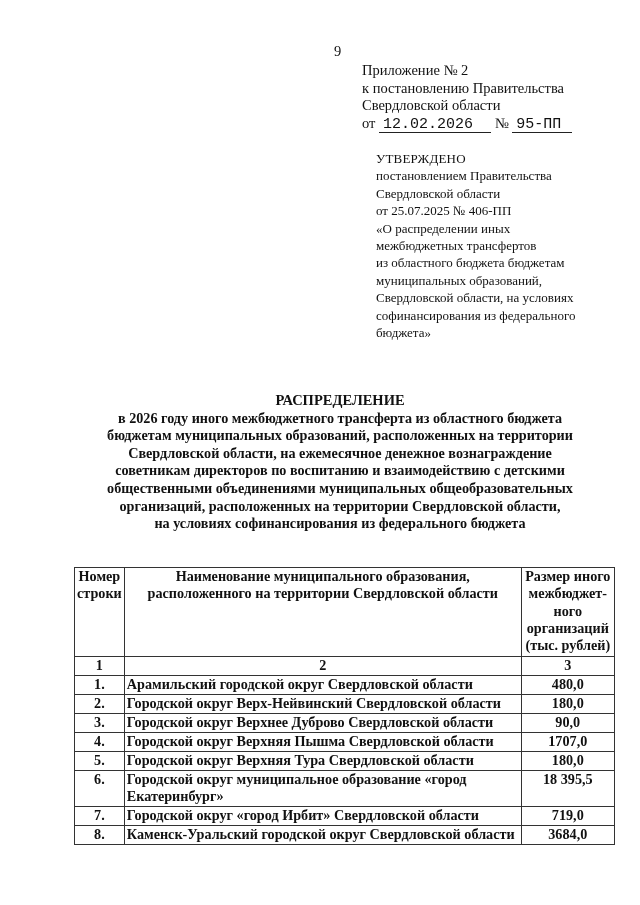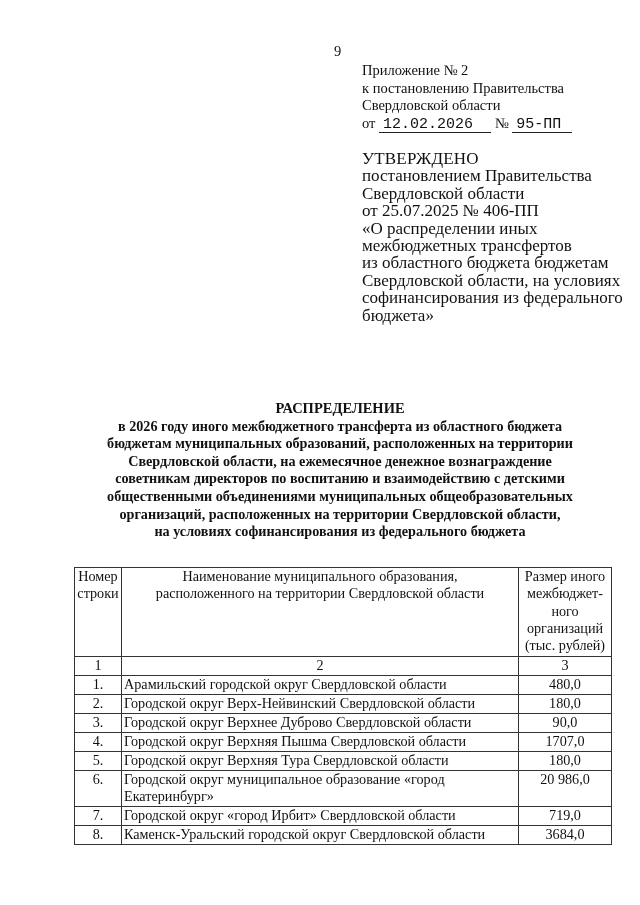--- a/index.html
+++ b/index.html
@@ -8,30 +8,30 @@
 
   .page-number { position: absolute; left: 334px; top: 43px; font-size: 14.5px; }
 
   .appendix { position: absolute; left: 362px; top: 62px; font-size: 14.5px; line-height: 17.5px; }
   .appendix .line { white-space: nowrap; }
   .fill { display: inline-block; border-bottom: 1px solid #222; text-align: left;
           font-family: "Liberation Mono", "DejaVu Sans Mono", monospace; font-size: 15px; line-height: 14px; padding-left: 4px; }
   .fill.date { width: 108px; }
   .fill.num { width: 56px; }
 
-  .approved { position: absolute; left: 362px; top: 150px; font-size: 17px; line-height: 17.4px; }
+  .approved { position: absolute; left: 376px; top: 150px; font-size: 13px; line-height: 17.4px; }
   .approved .title { letter-spacing: 0.2px; }
 
   .heading { position: absolute; left: 70px; width: 540px; top: 392px; text-align: center;
-             font-weight: bold; font-size: 14.2px; line-height: 17.6px; margin-top: 8px; }
+             font-weight: bold; font-size: 14.2px; line-height: 17.6px; }
   .heading .h-title { font-size: 14.5px; }
 
   table.dist { position: absolute; left: 74px; top: 567px; border-collapse: collapse;
                font-size: 14.2px; line-height: 17.3px; }
-  table.dist td, table.dist th { border: 1px solid #333; padding: 0 2px; vertical-align: top; font-weight: normal; }
+  table.dist td, table.dist th { border: 1px solid #333; padding: 0 2px; vertical-align: top; font-weight: bold; }
   .c1 { width: 42px; text-align: center; }
   .c2 { width: 392px; text-align: left; }
   .c3 { width: 88px; text-align: center; }
   th.c2 { text-align: center; }
   tr.hdr th { height: 88px; }
   tr.num td { height: 18px; }
   tr.row td { height: 18px; }
   th.c1 { padding: 0 1px; }
 </style>
 </head>
@@ -52,20 +52,21 @@
 </div>
 
 <div class="approved">
   <div class="title">УТВЕРЖДЕНО</div>
   <div>постановлением Правительства</div>
   <div>Свердловской области</div>
   <div>от 25.07.2025 № 406-ПП</div>
   <div>«О распределении иных</div>
   <div>межбюджетных трансфертов</div>
   <div>из областного бюджета бюджетам</div>
+  <div>муниципальных образований,</div>
   <div>Свердловской области, на условиях</div>
   <div>софинансирования из федерального</div>
   <div>бюджета»</div>
 </div>
 
 <div class="heading">
   <div class="h-title">РАСПРЕДЕЛЕНИЕ</div>
   <div>в 2026 году иного межбюджетного трансферта из областного бюджета</div>
   <div>бюджетам муниципальных образований, расположенных на территории</div>
   <div>Свердловской области, на ежемесячное денежное вознаграждение</div>
@@ -120,21 +121,21 @@
     <td class="c3">1707,0</td>
   </tr>
   <tr class="row">
     <td class="c1">5.</td>
     <td class="c2">Городской округ Верхняя Тура Свердловской области</td>
     <td class="c3">180,0</td>
   </tr>
   <tr class="row">
     <td class="c1">6.</td>
     <td class="c2">Городской округ муниципальное образование «город Екатеринбург»</td>
-    <td class="c3">20 986,0</td>
+    <td class="c3">18 395,5</td>
   </tr>
   <tr class="row">
     <td class="c1">7.</td>
     <td class="c2">Городской округ «город Ирбит» Свердловской области</td>
     <td class="c3">719,0</td>
   </tr>
   <tr class="row">
     <td class="c1">8.</td>
     <td class="c2">Каменск-Уральский городской округ Свердловской области</td>
     <td class="c3">3684,0</td>

